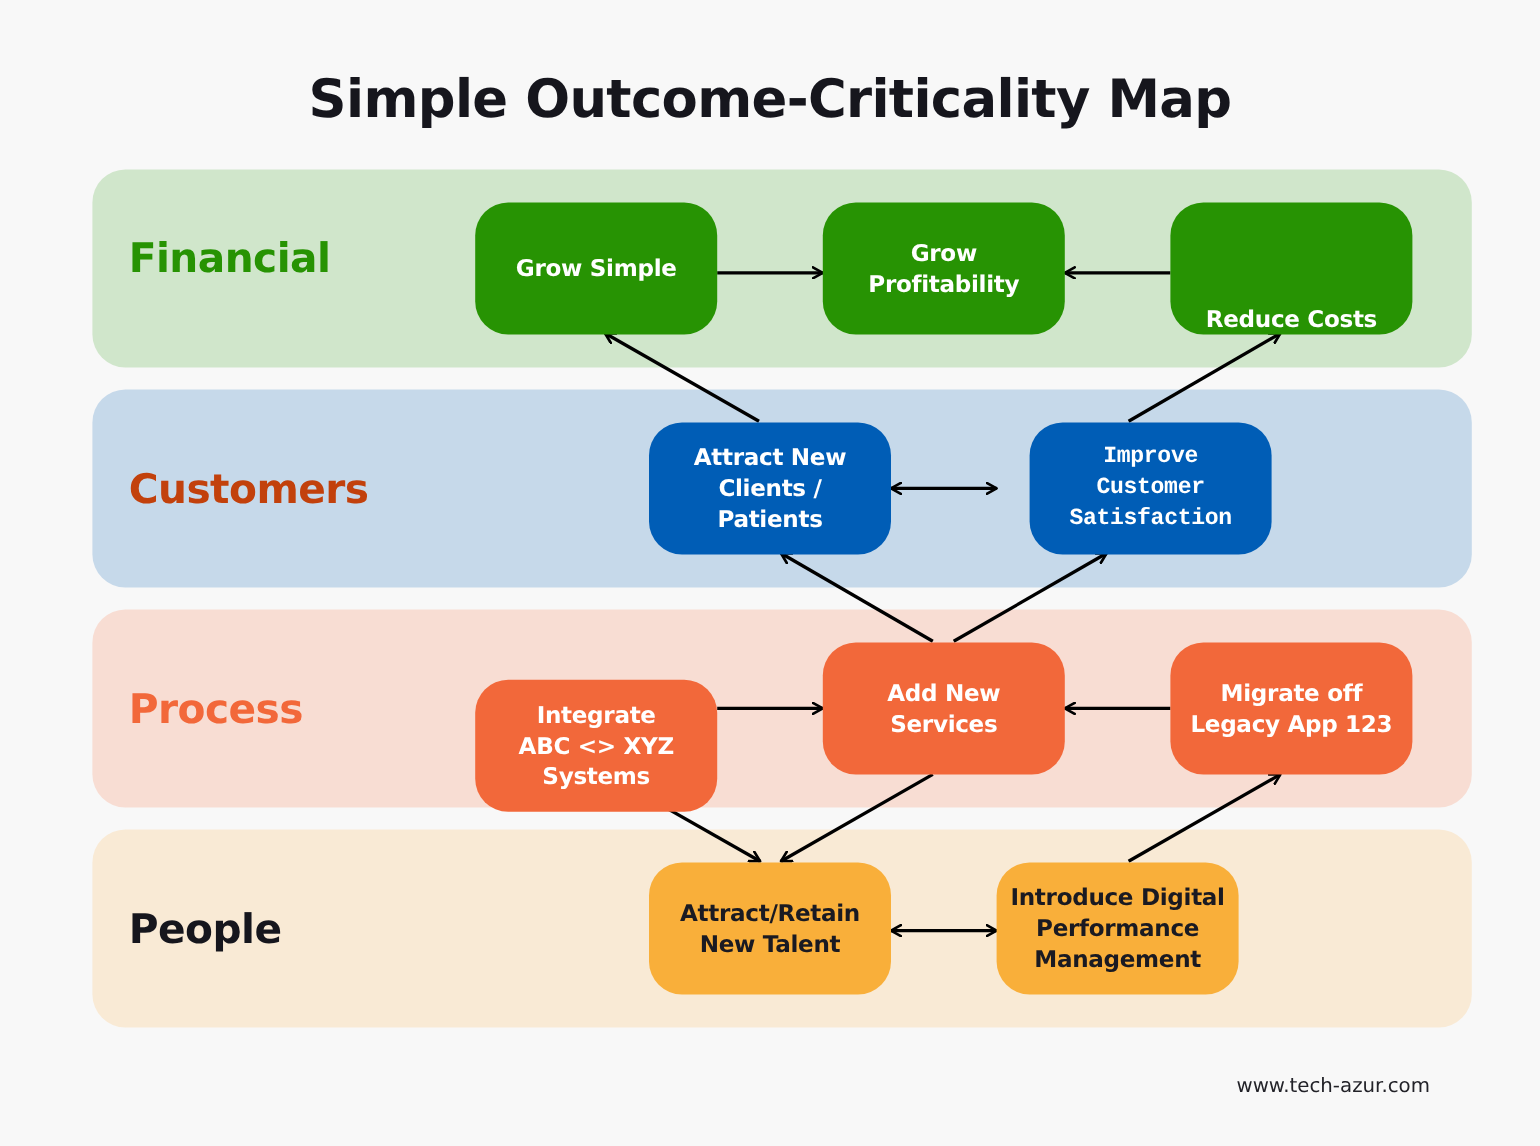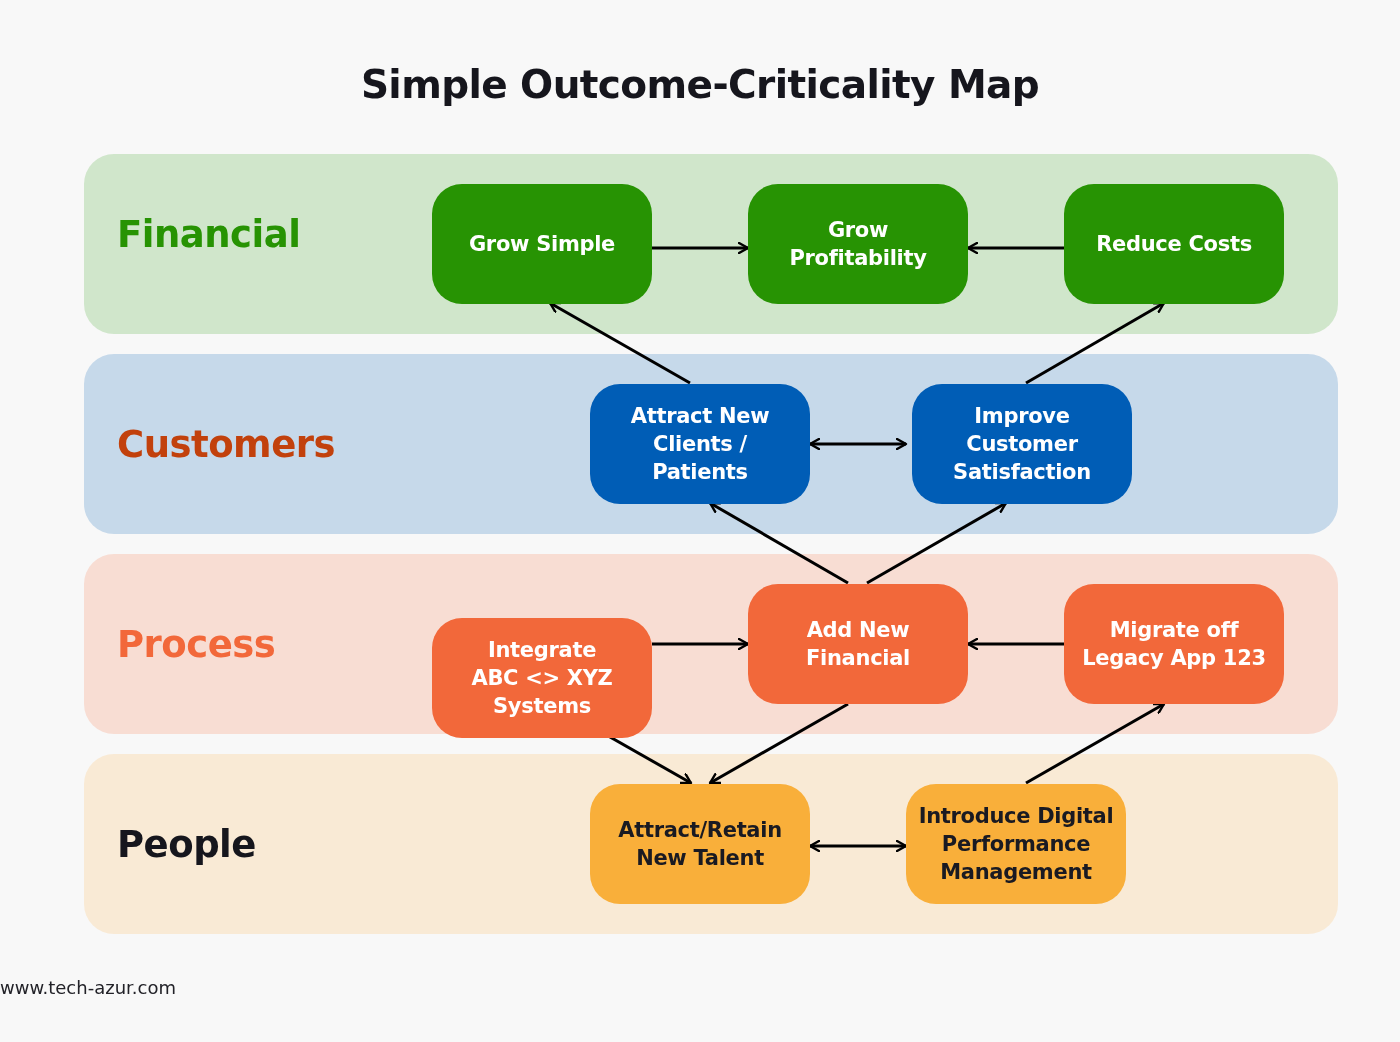--- a/index.html
+++ b/index.html
@@ -5,21 +5,21 @@
   html, body { margin: 0; padding: 0; }
   body {
     width: 1400px; height: 1042px;
     background: #f8f8f8;
     position: relative;
     overflow: hidden;
     font-family: "DejaVu Sans", "Liberation Sans", sans-serif;
   }
   .title {
     position: absolute; left: 0; top: 62px; width: 1400px;
-    text-align: center; font-size: 39px; font-weight: bold;
+    text-align: center; font-size: 48px; font-weight: bold;
     color: #16161d; letter-spacing: -0.6px;
   }
   .band {
     position: absolute; left: 84px; width: 1254px; height: 180px;
     border-radius: 30px;
   }
   .band-label {
     position: absolute; left: 117px; font-size: 37px; font-weight: bold;
     letter-spacing: -0.5px;
   }
@@ -27,21 +27,21 @@
     position: absolute; width: 220px; height: 120px; border-radius: 30px;
     display: flex; align-items: center; justify-content: center;
     text-align: center; font-size: 21px; font-weight: bold; line-height: 28px;
     color: #ffffff; box-sizing: border-box; padding: 0 8px;
     letter-spacing: -0.3px;
   }
   .node span { white-space: pre-line; }
   .node.dark-text { color: #1a1a22; }
   svg.arrows { position: absolute; left: 0; top: 0; pointer-events: none; }
   .footer {
-    position: absolute; left: 0; top: 977px; width: 1300px; text-align: left;
+    position: absolute; left: 0; top: 977px; width: 1300px; text-align: right;
     font-size: 18px; color: #222228;
   }
 </style>
 </head>
 <body>
 
 <div class="title">Simple Outcome-Criticality Map</div>
 
 <div class="band" style="top:154px;background:#d0e6cb;"></div>
 <div class="band" style="top:354px;background:#c6d9ea;"></div>
@@ -76,43 +76,43 @@
     </g>
 </svg>
 
 <div class="node" style="left:432px;top:184px;background:#279303;">
     <span>Grow Simple</span>
   </div>
 <div class="node" style="left:748px;top:184px;background:#279303;">
     <span>Grow
 Profitability</span>
   </div>
-<div class="node" style="left:1064px;top:184px;background:#279303;">
+<div class="node" style="left:1064px;top:184px;background:#279303;align-items:flex-end;">
     <span>Reduce Costs</span>
   </div>
 
 <div class="node" style="left:590px;top:384px;background:#005db6;">
     <span>Attract New
 Clients /
 Patients</span>
   </div>
-<div class="node" style="left:912px;top:384px;background:#005db6;">
+<div class="node" style="left:936px;top:384px;background:#005db6;font-family:Liberation Mono, monospace;">
     <span>Improve
 Customer
 Satisfaction</span>
   </div>
 
 <div class="node" style="left:432px;top:584px;background:#f2683a;margin-top:34px;">
     <span>Integrate
 ABC &lt;&gt; XYZ
 Systems</span>
   </div>
 <div class="node" style="left:748px;top:584px;background:#f2683a;">
     <span>Add New
-Financial</span>
+Services</span>
   </div>
 <div class="node" style="left:1064px;top:584px;background:#f2683a;">
     <span>Migrate off
 Legacy App 123</span>
   </div>
 
 <div class="node dark-text" style="left:590px;top:784px;background:#f9af3a;">
     <span>Attract/Retain
 New Talent</span>
   </div>

